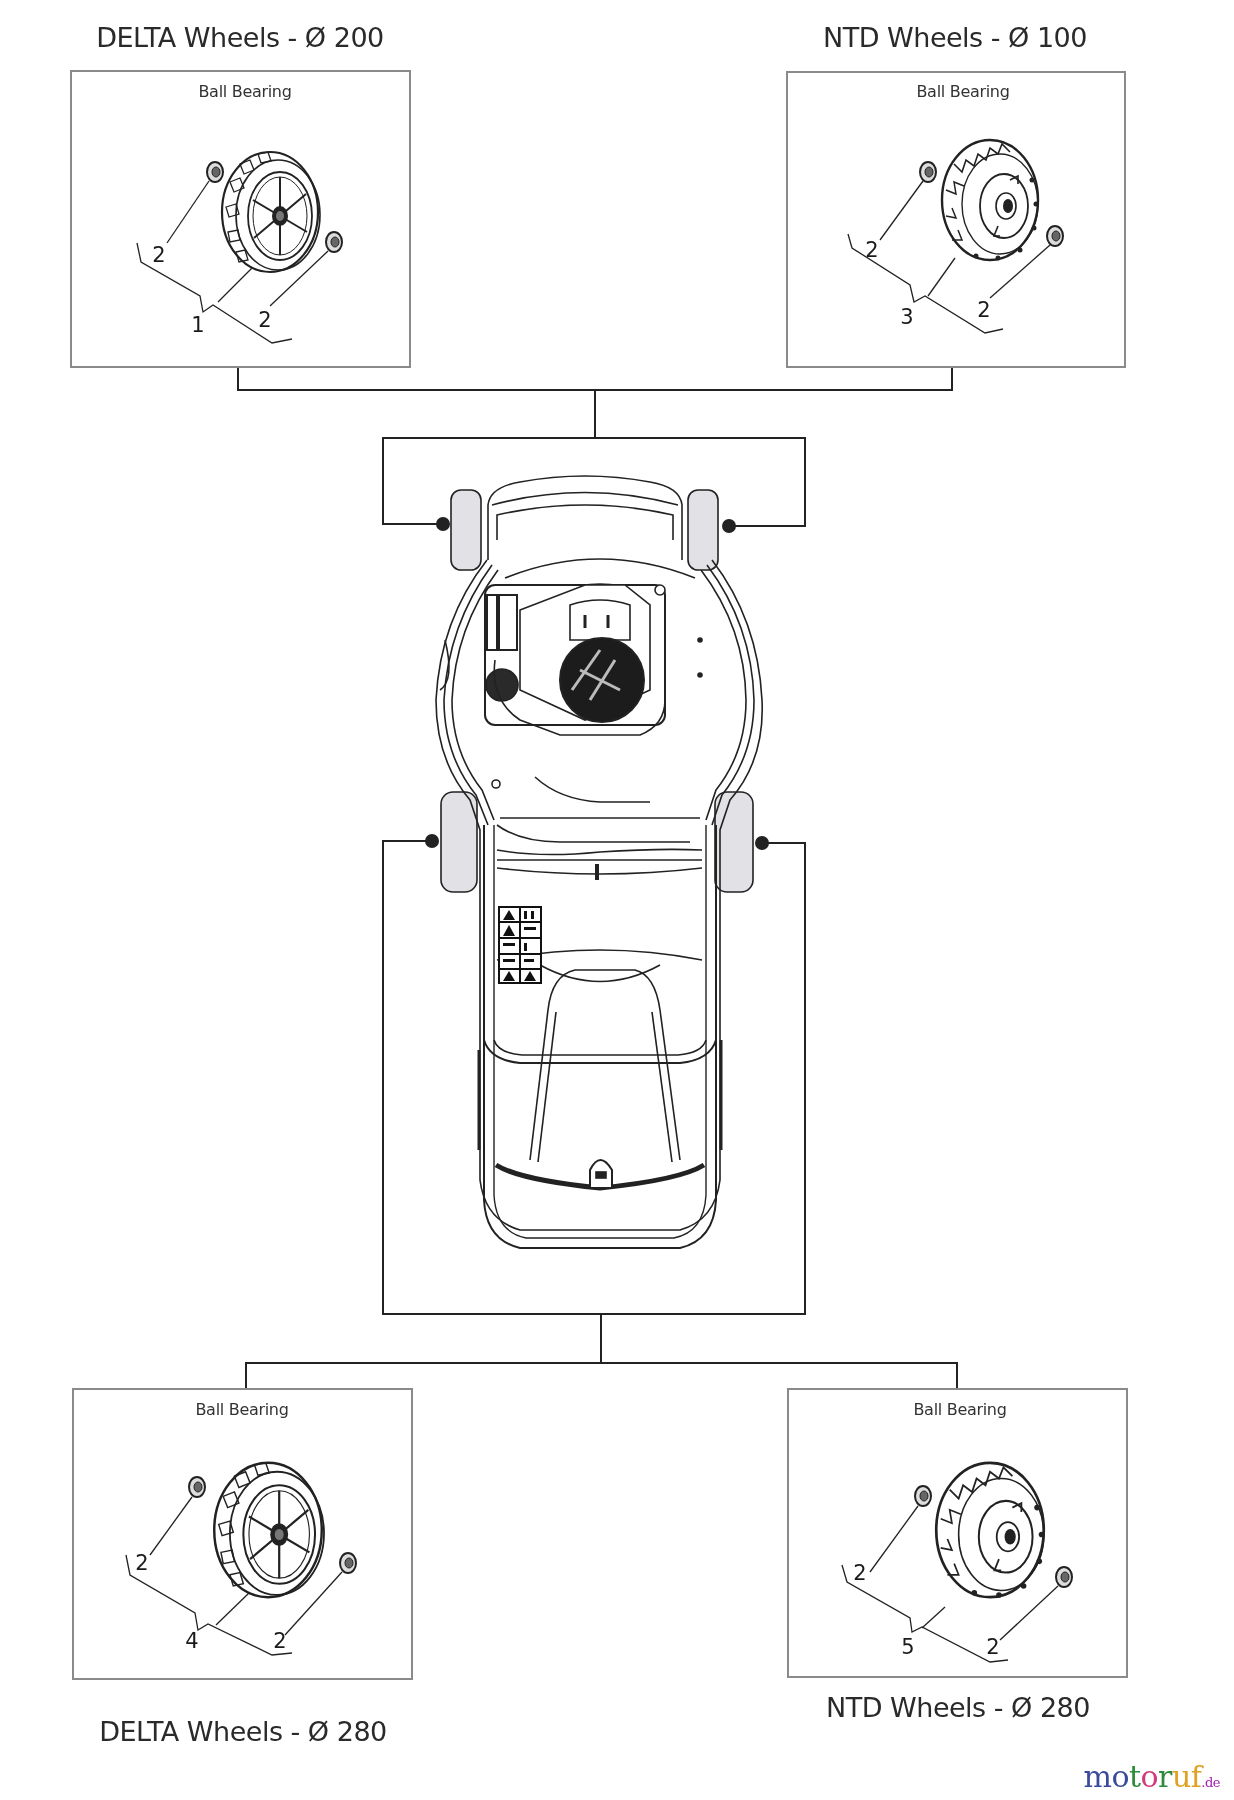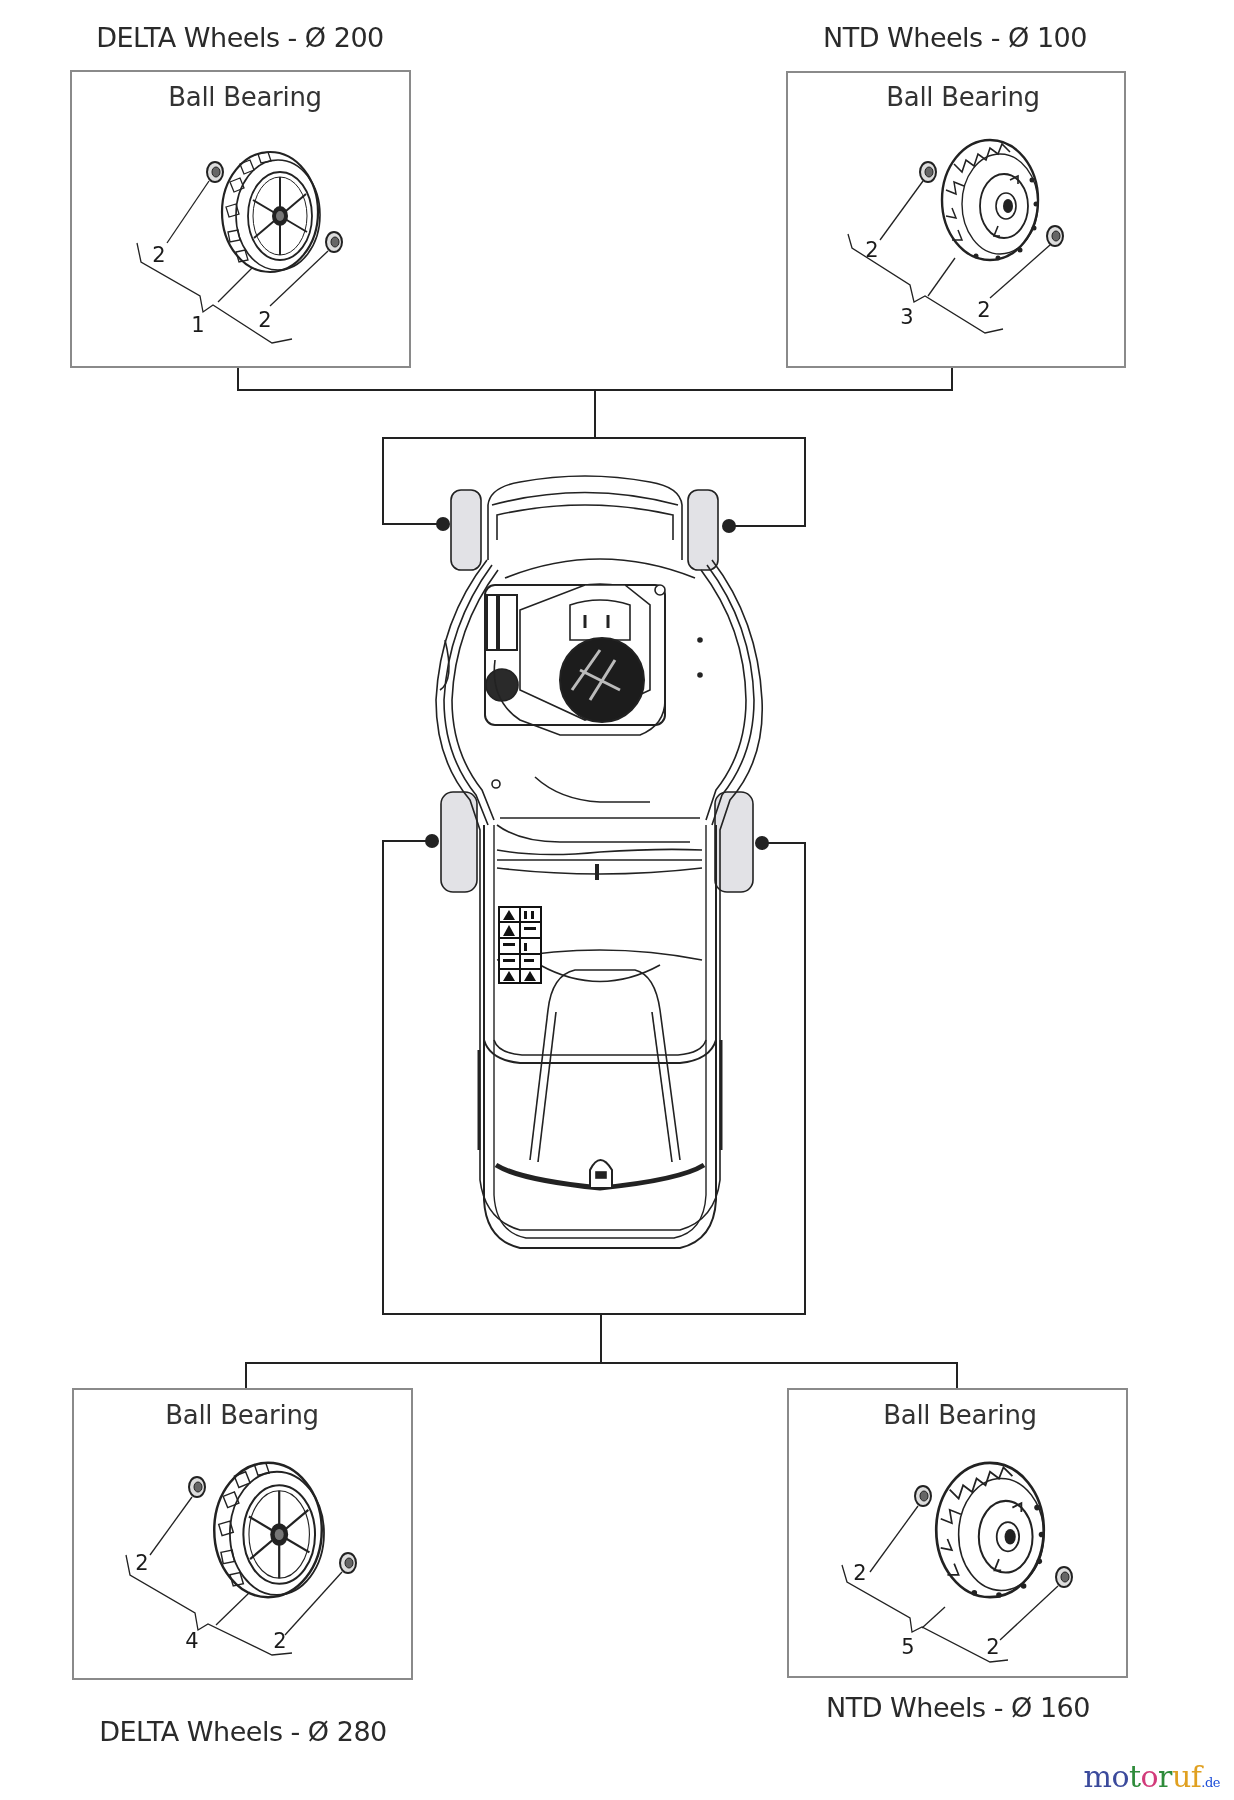--- a/index.html
+++ b/index.html
@@ -1,22 +1,22 @@
 <!DOCTYPE html>
 <html><head>
 <meta charset="utf-8">
 <style>
   html, body { margin: 0; padding: 0; background: #ffffff; }
   #canvas { position: relative; width: 1234px; height: 1800px; background: #ffffff; overflow: hidden; font-family: "DejaVu Sans", "Liberation Sans", sans-serif; color: #222; }
   #art { position: absolute; left: 0; top: 0; }
   .title { position: absolute; font-family: "DejaVu Sans", sans-serif; font-size: 27px; color: #2a2a2a; white-space: nowrap; letter-spacing: -0.5px; text-align: center; transform: translateX(-50%); }
-  .sub { position: absolute; font-family: "DejaVu Sans", sans-serif; font-size: 26px; color: #333; white-space: nowrap; transform: translateX(-50%); letter-spacing: -0.3px; }
+  .sub { position: absolute; font-family: "DejaVu Sans", sans-serif; font-size: 16px; color: #333; white-space: nowrap; transform: translateX(-50%); letter-spacing: -0.3px; }
   .num { position: absolute; font-family: "DejaVu Sans", sans-serif; font-size: 21px; color: #1a1a1a; transform: translate(-50%, -50%); }
   .logo { position: absolute; right: 14px; bottom: 6px; font-family: "DejaVu Serif", "Liberation Serif", serif; font-size: 30px; letter-spacing: -0.5px; white-space: nowrap; }
-  .logo .tld { font-size: 13px; color: #1d4ed8; }
+  .logo .tld { font-size: 13px; color: #a21caf; }
   .panel { position: absolute; border: 2px solid #8a8a8a; box-sizing: border-box; background: transparent; }
 </style>
 </head>
 <body>
 
 <div id="canvas">
 
   <svg id="art" width="1234" height="1800" viewBox="0 0 1234 1800">
     <defs>
       <g id="wheel-delta">
@@ -255,18 +255,18 @@
   <div class="num" style="left:142px; top:1563px;">2</div>
   <div class="num" style="left:192px; top:1641px;">4</div>
   <div class="num" style="left:280px; top:1641px;">2</div>
   <div class="title" style="left:243px; top:1692px;margin-top:24px;">DELTA Wheels - Ø 280</div>
 
   <div class="panel" style="left:787px; top:1388px; width:341px; height:290px;"></div>
   <div class="sub" style="left:960px; top:1400px;">Ball Bearing</div>
   <div class="num" style="left:860px; top:1573px;">2</div>
   <div class="num" style="left:908px; top:1647px;">5</div>
   <div class="num" style="left:993px; top:1647px;">2</div>
-  <div class="title" style="left:958px; top:1692px;">NTD Wheels - Ø 160</div>
+  <div class="title" style="left:958px; top:1692px;">NTD Wheels - Ø 280</div>
 
   <div class="logo">
     <span style="color: rgb(59, 74, 156);">m</span><span style="color: rgb(59, 74, 156);">o</span><span style="color: rgb(46, 139, 58);">t</span><span style="color: rgb(210, 59, 122);">o</span><span style="color: rgb(46, 139, 58);">r</span><span style="color: rgb(224, 160, 32);">u</span><span style="color: rgb(224, 160, 32);">f</span><span class="tld">.de</span>
   </div>
 </div>
 
 </body></html>

